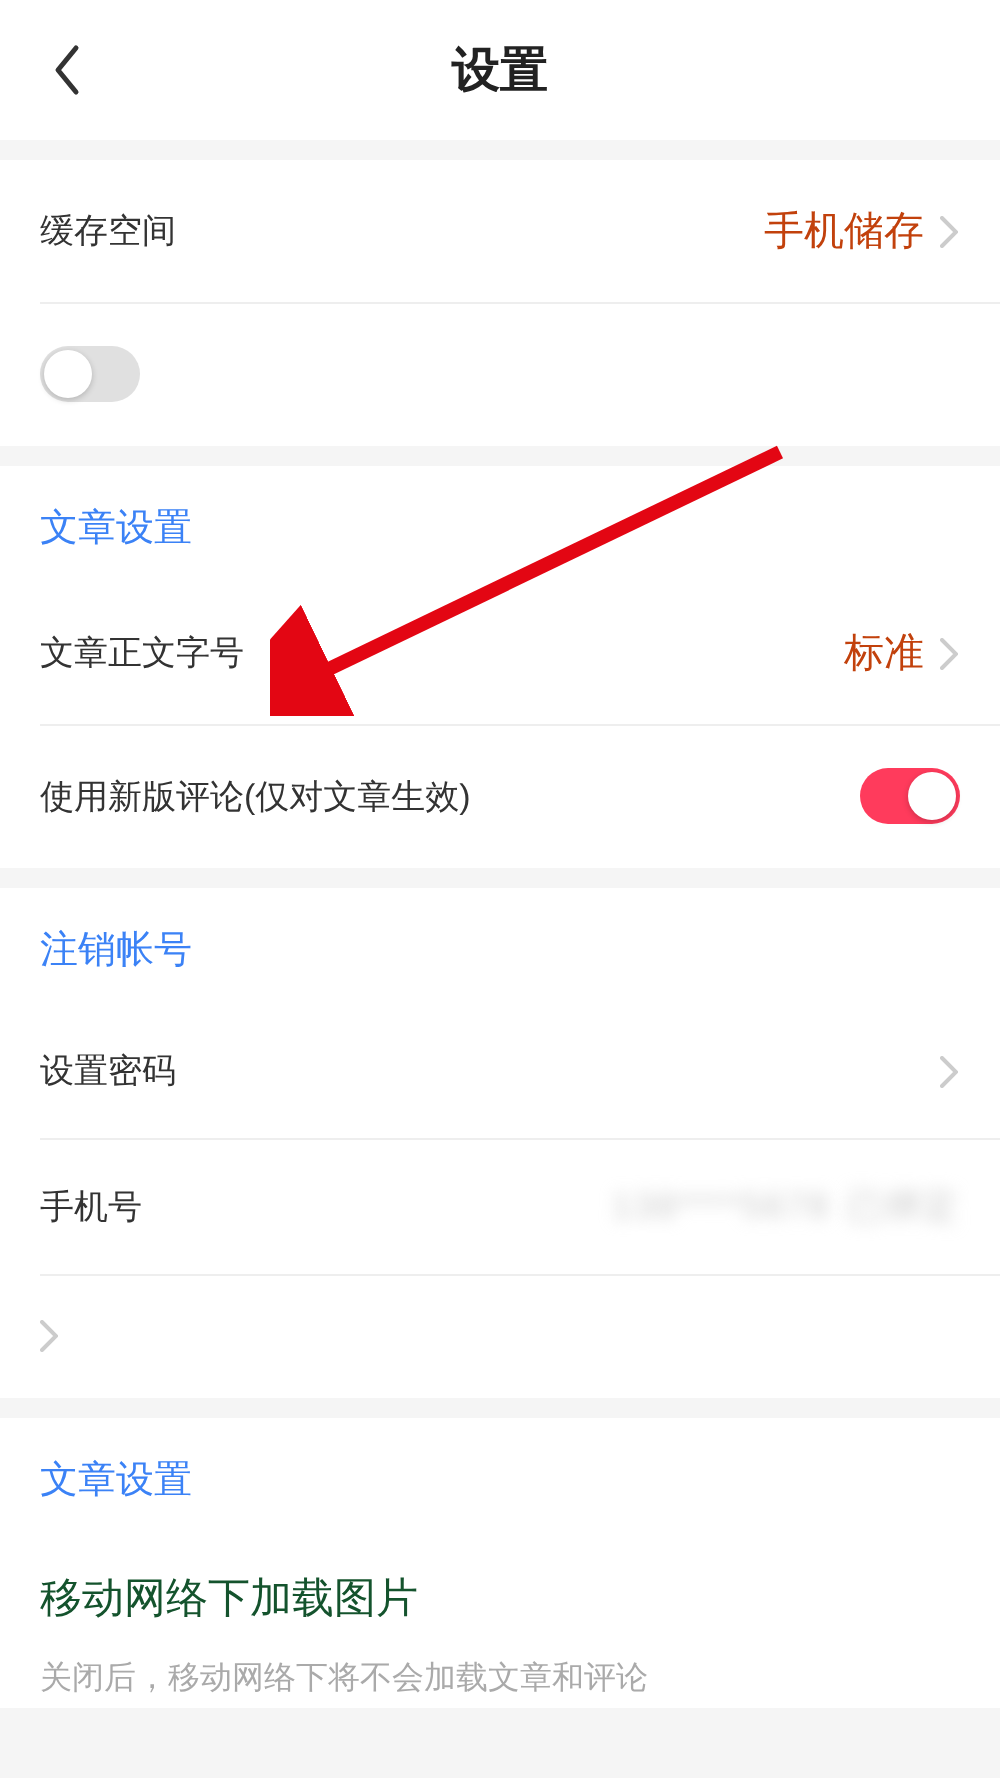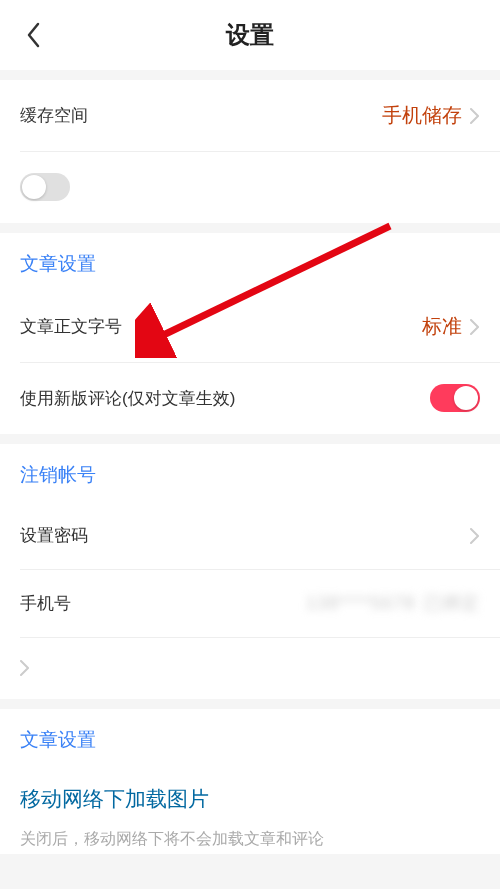--- a/index.html
+++ b/index.html
@@ -116,21 +116,21 @@
       border-radius: 50%;
       background: #fff;
       box-shadow: 0 1px 3px rgba(0,0,0,0.2);
     }
     .sub-row {
       background: #fff;
       padding: 18px 20px 4px;
     }
     .sub-label {
       font-size: 21px;
-      color: #0369a1;
+      color: #14532d;
       margin-bottom: 6px;
     }
     .sub-desc {
       font-size: 16px;
       color: #aaa;
       margin-top: 16px;
     }
     .blur-text {
       font-size: 18px;
       color: #ccc;

